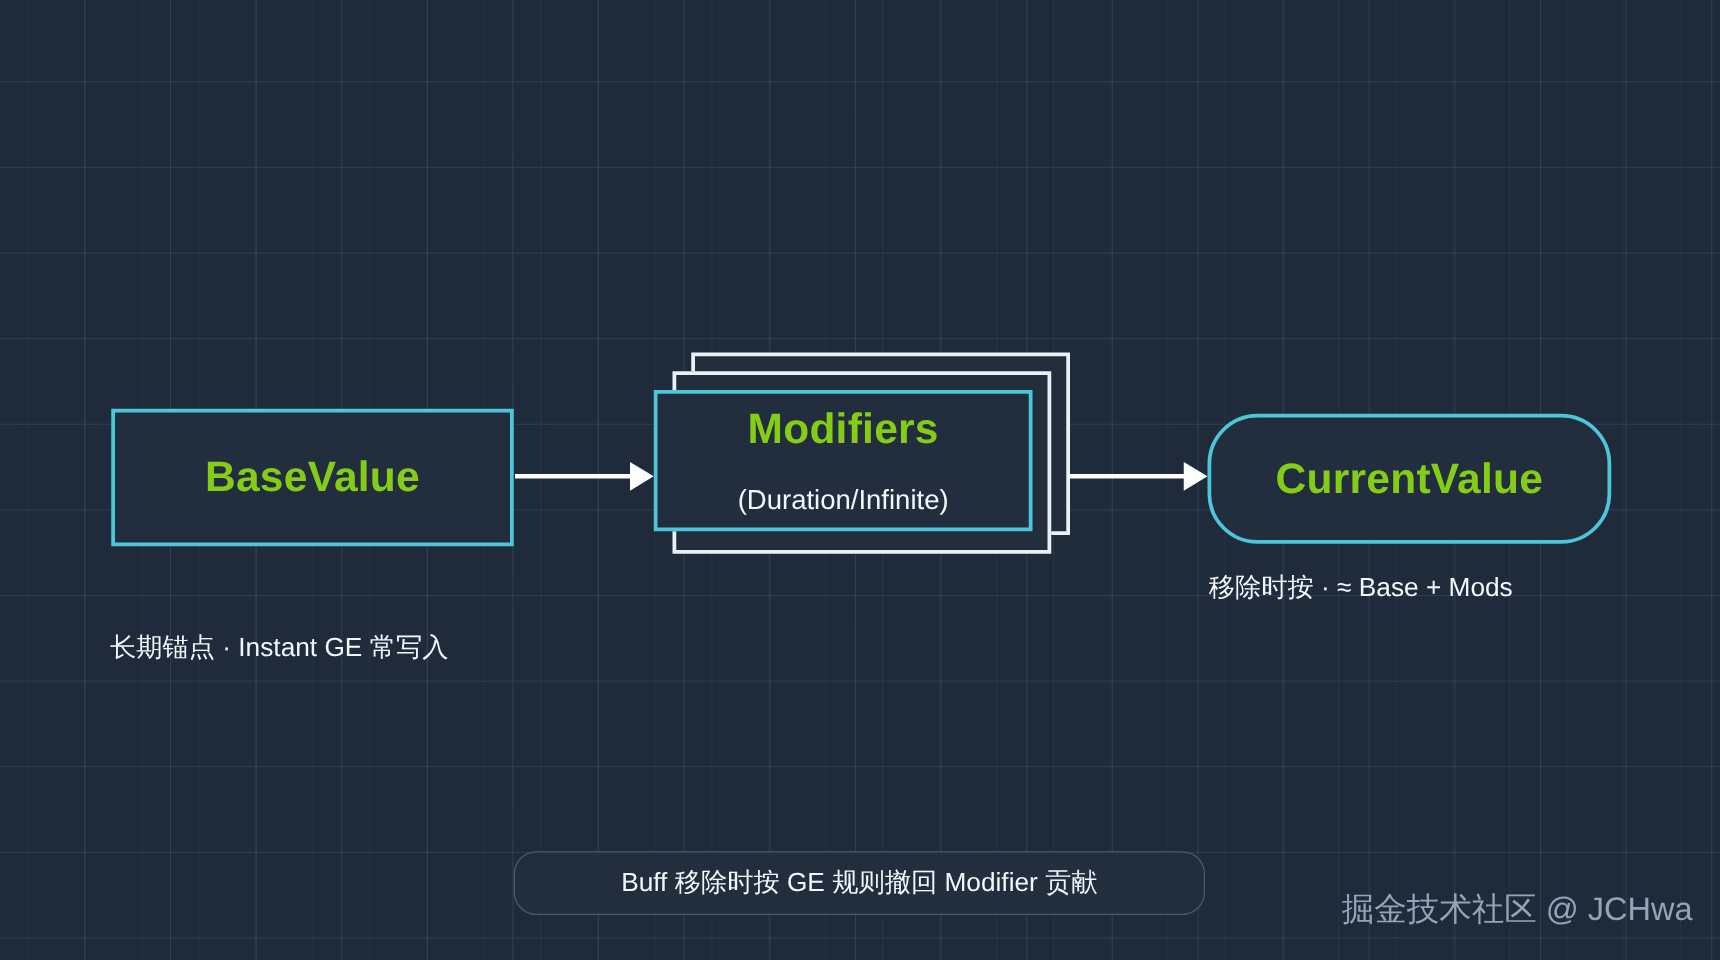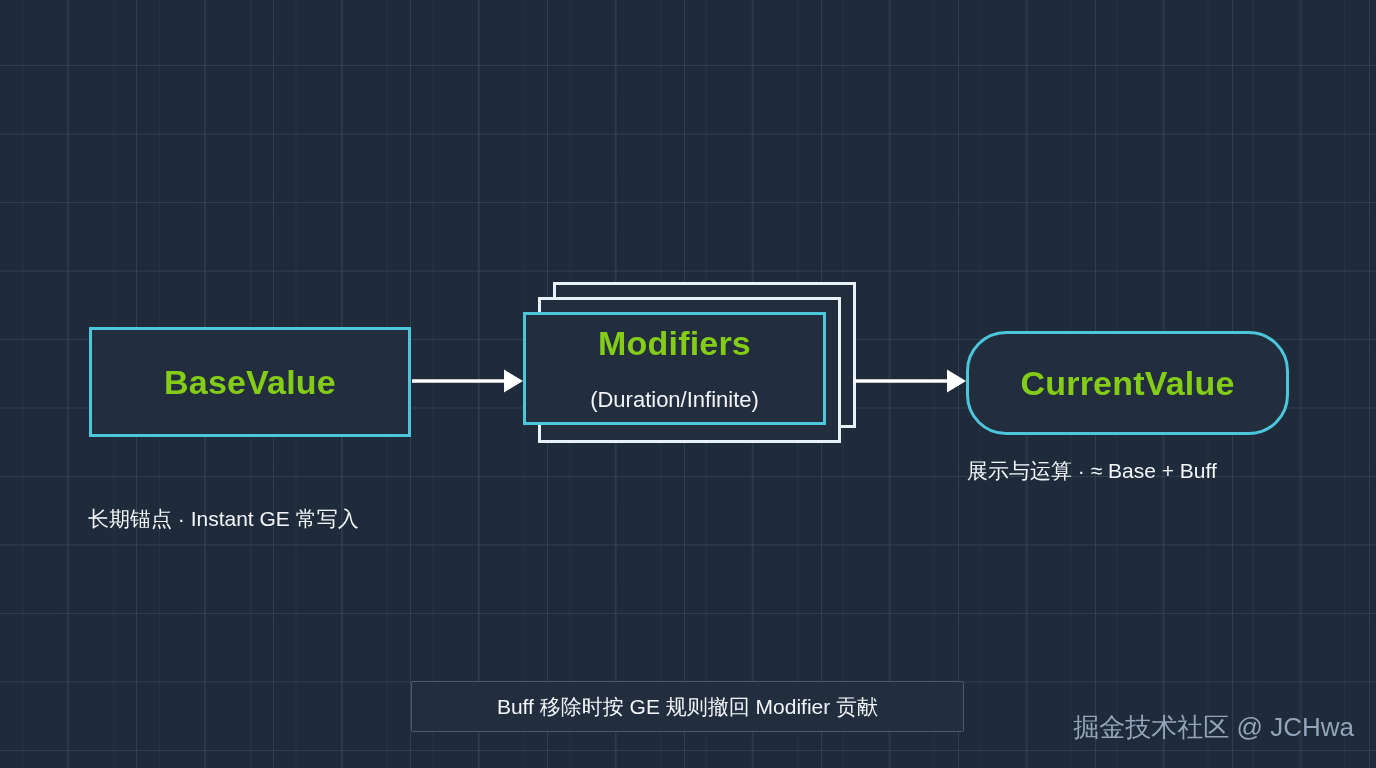--- a/index.html
+++ b/index.html
@@ -154,21 +154,21 @@
 
   
   #note-box {
     position: absolute;
     left: 411px;
     top: 681px;
     width: 553px;
     height: 51px;
     box-sizing: border-box;
     border: 1.5px solid #4a5b70;
-    border-radius: 2px;
+    border-radius: 18px;
     background: #222e3e;
     display: flex;
     align-items: center;
     justify-content: center;
   }
   #note-text {
     color: #f2f6fb;
     font-size: 21px;
     font-weight: 400;
     white-space: nowrap;
@@ -215,21 +215,21 @@
   </div>
 
   <svg class="arrow-svg" id="arrow-2" width="112" height="30" viewBox="0 0 112 30">
     <line x1="0" y1="15" x2="94" y2="15" stroke="#ffffff" stroke-width="3.5"></line>
     <polygon points="92,3.5 111,15 92,26.5" fill="#ffffff"></polygon>
   </svg>
 
   <div class="node" id="current-node">
     <div class="node-title">CurrentValue</div>
   </div>
-  <div class="caption" id="current-caption">展示与运算 · ≈ Base + Buff</div>
+  <div class="caption" id="current-caption">移除时按 · ≈ Base + Mods</div>
 
   <div id="note-box">
     <span id="note-text">Buff 移除时按 GE 规则撤回 Modifier 贡献</span>
   </div>
 
   <div id="watermark">掘金技术社区 @ JCHwa</div>
 
 </div>
 
 </body></html>

